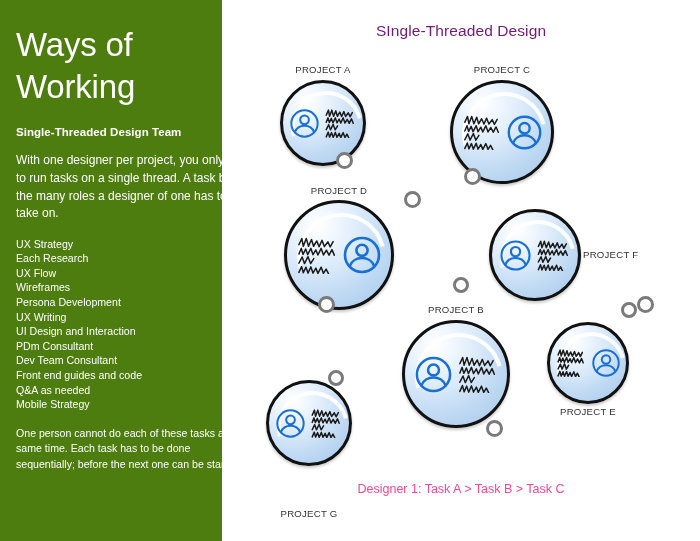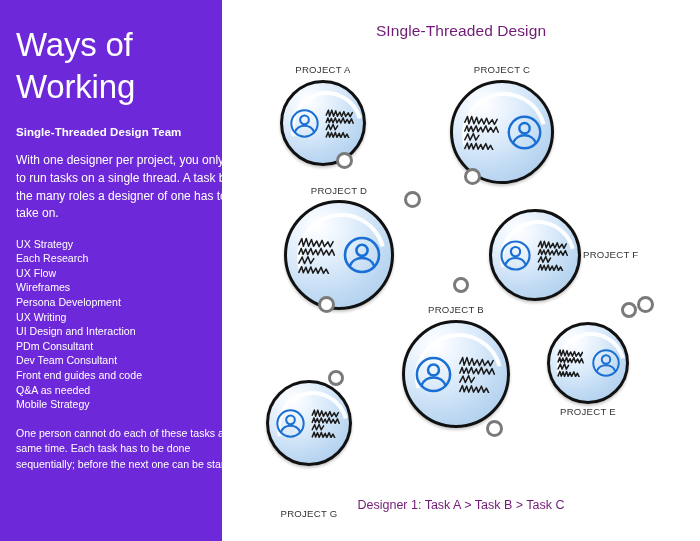--- a/index.html
+++ b/index.html
@@ -20,21 +20,21 @@
     background: #ffffff;
   }
 
   
   #sidebar {
     position: absolute;
     left: 0;
     top: 0;
     width: 268px;
     height: 541px;
-    background: #6d28d9;
+    background: #4d7c0f;
     box-sizing: border-box;
     padding: 24px 16px 10px 16px;
     color: #ffffff;
   }
 
   #sidebar-title {
     font-size: 33px;
     line-height: 1.28;
     font-weight: 400;
     letter-spacing: -0.2px;
@@ -97,22 +97,21 @@
     letter-spacing: 0.1px;
   }
 
   #diagram-caption {
     position: absolute;
     left: 0;
     top: 482px;
     width: 478px;
     text-align: center;
     font-size: 12.5px;
-    color: #701a75;
-    margin-top: 16px;
+    color: #ec4899;
   }
 
   
   .bubble-group {
     position: absolute;
   }
 
   .bubble {
     position: absolute;
     left: 0;

